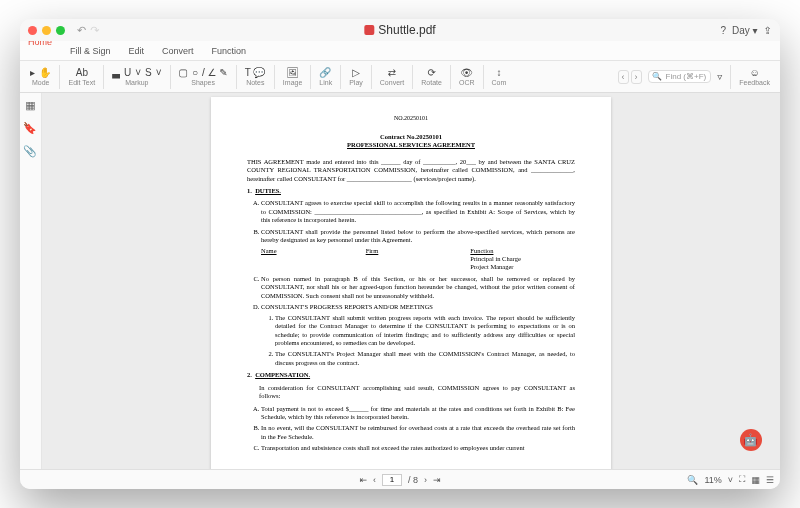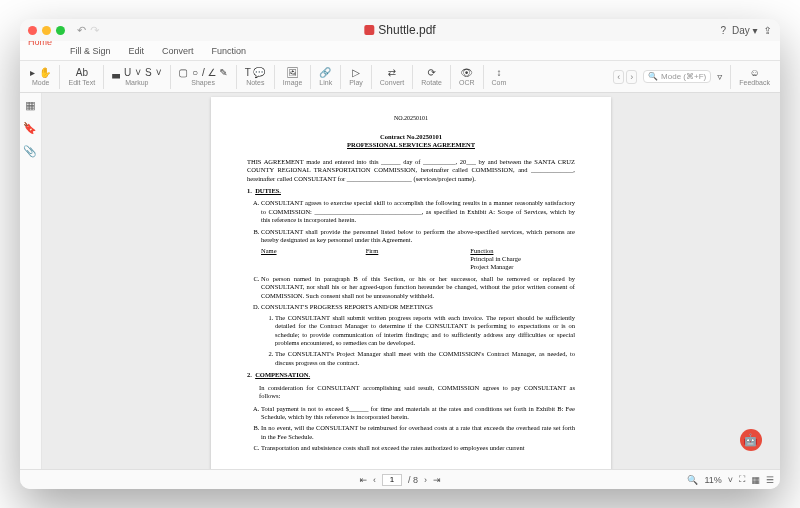--- a/index.html
+++ b/index.html
@@ -135,21 +135,21 @@
     <div class="sep"></div>
     <div class="tgroup">
         <div class="trow">↕</div>
         <div class="tlbl">Com</div>
       </div>
     <div style="flex:1"></div>
     <span style="font-size:9px;color:#888;border:1px solid #ddd;padding:1px 3px;border-radius:3px;">‹</span>
     <span style="font-size:9px;color:#888;border:1px solid #ddd;padding:1px 3px;border-radius:3px;">›</span>
     <div class="search">
       <span>🔍</span>
-      <span>Mode (⌘+F)</span>
+      <span>Find (⌘+F)</span>
     </div>
     <span style="font-size:10px;padding:0 4px;">▿</span>
     <div class="sep"></div>
     <div class="tgroup">
         <div class="trow">☺</div>
         <div class="tlbl">Feedback</div>
       </div>
   </div>
 
   <div class="body">

